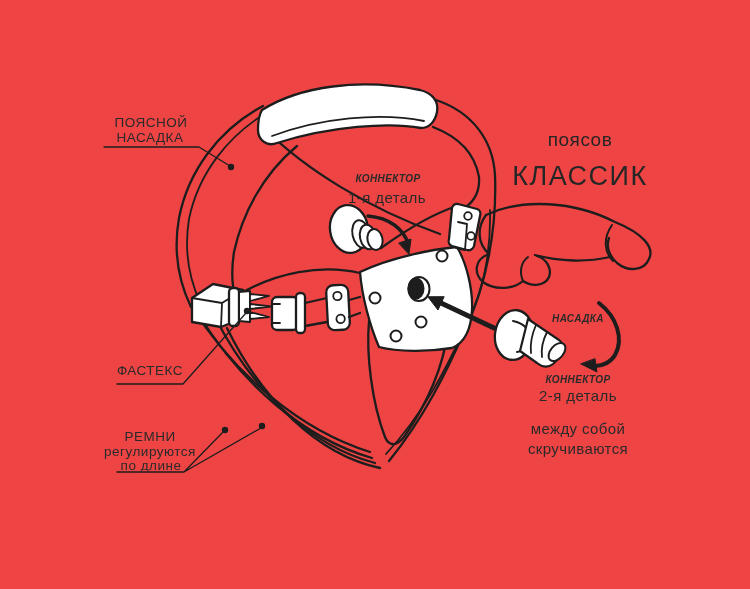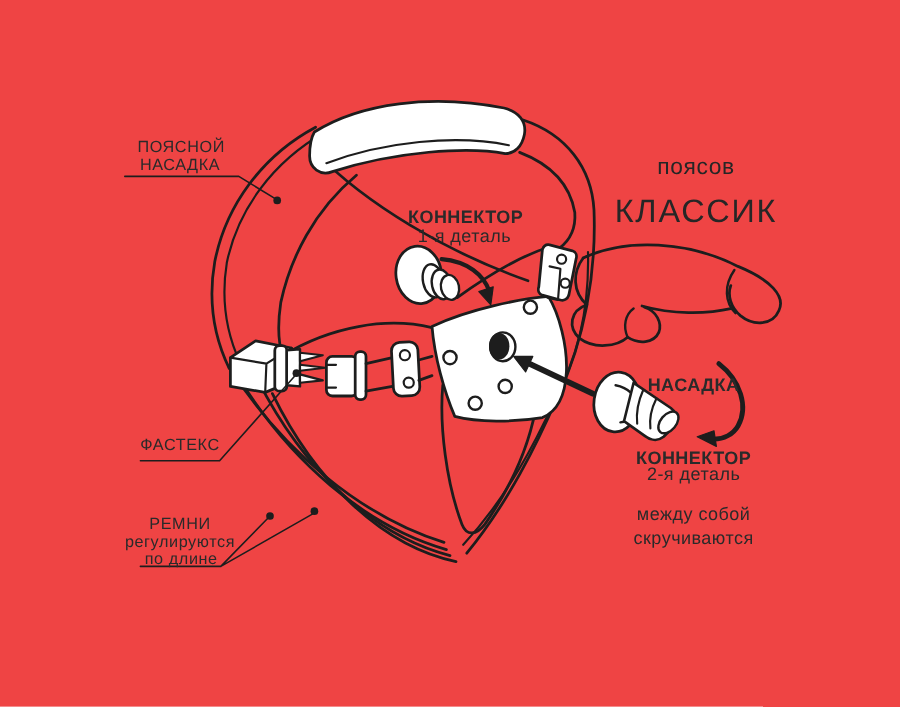--- a/index.html
+++ b/index.html
@@ -5,21 +5,21 @@
   html,body{margin:0;padding:0;background:#fff;}
   #stage{
     position:relative;width:750px;height:589px;background:#ef4444;overflow:hidden;
     font-family:"Liberation Sans", sans-serif;color:#2a2a2a;padding-left:17px;
   }
   #drawing{position:absolute;left:0;top:0;}
   .lbl{position:absolute;transform:translateX(-50%);white-space:nowrap;
        text-align:center;color:#2a2a2a;line-height:1;}
   .lbl-sm{font-size:13.5px;letter-spacing:.5px;}
   .lbl-md{font-size:15px;letter-spacing:.4px;}
-  .lbl-bold{font-size:15px;font-weight:bold;letter-spacing:.4px;}
+  .lbl-bold{font-size:10px;font-weight:bold;letter-spacing:.4px;font-style:italic;}
   .title-line{font-size:19px;letter-spacing:.5px;color:#262626;}
   .title-big{font-size:27px;letter-spacing:1.5px;color:#262626;margin-top:17px;}
 </style>
 </head>
 <body>
 
 <div id="stage">
 
   <svg id="drawing" width="750" height="589" viewBox="0 0 750 589" fill="none" stroke="#1d1d1d" stroke-width="2.3" stroke-linecap="round" stroke-linejoin="round">
 

